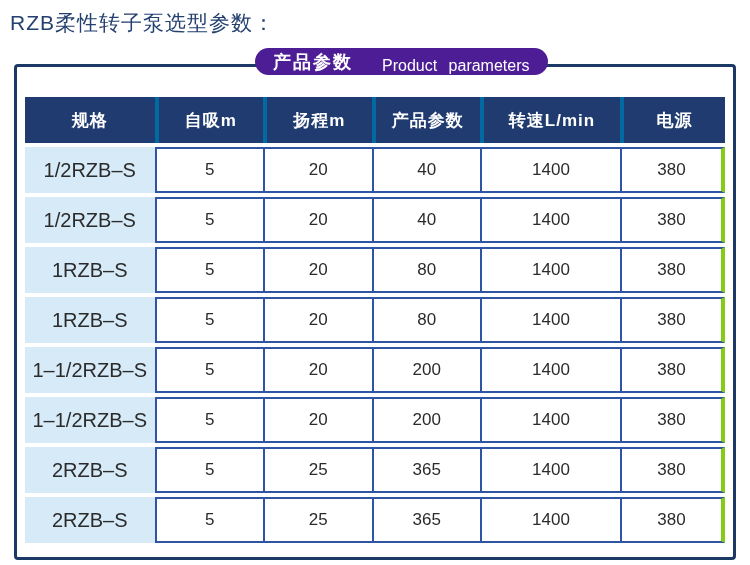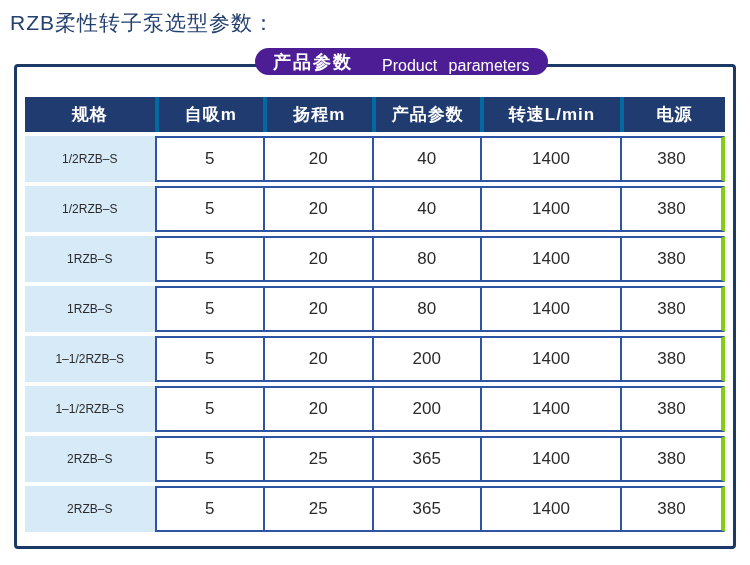--- a/index.html
+++ b/index.html
@@ -63,37 +63,37 @@
     width: 100%;
     table-layout: fixed;
     border-collapse: separate;
     border-spacing: 0 4px;
   }
   th {
     background: #203b6f;
     color: #ffffff;
     font-size: 17px;
     font-weight: bold;
-    height: 35px;
+    height: 46px;
     text-align: center;
     letter-spacing: 1px;
   }
   th + th { border-left: 4px solid #0369a1; }
   td {
     height: 46px;
     text-align: center;
     vertical-align: middle;
     font-size: 17px;
     color: #2b2b2b;
     background: #ffffff;
   }
   td.spec {
     background: #d7eaf8;
     border: none;
-    font-size: 12px;
+    font-size: 20px;
   }
   td.val {
     border-top: 2px solid #2d55a4;
     border-bottom: 2px solid #2d55a4;
     border-left: 2px solid #2d55a4;
   }
   td.val:last-child { border-right: 4px solid #84cc16; }
 </style>
 </head>
 <body>

